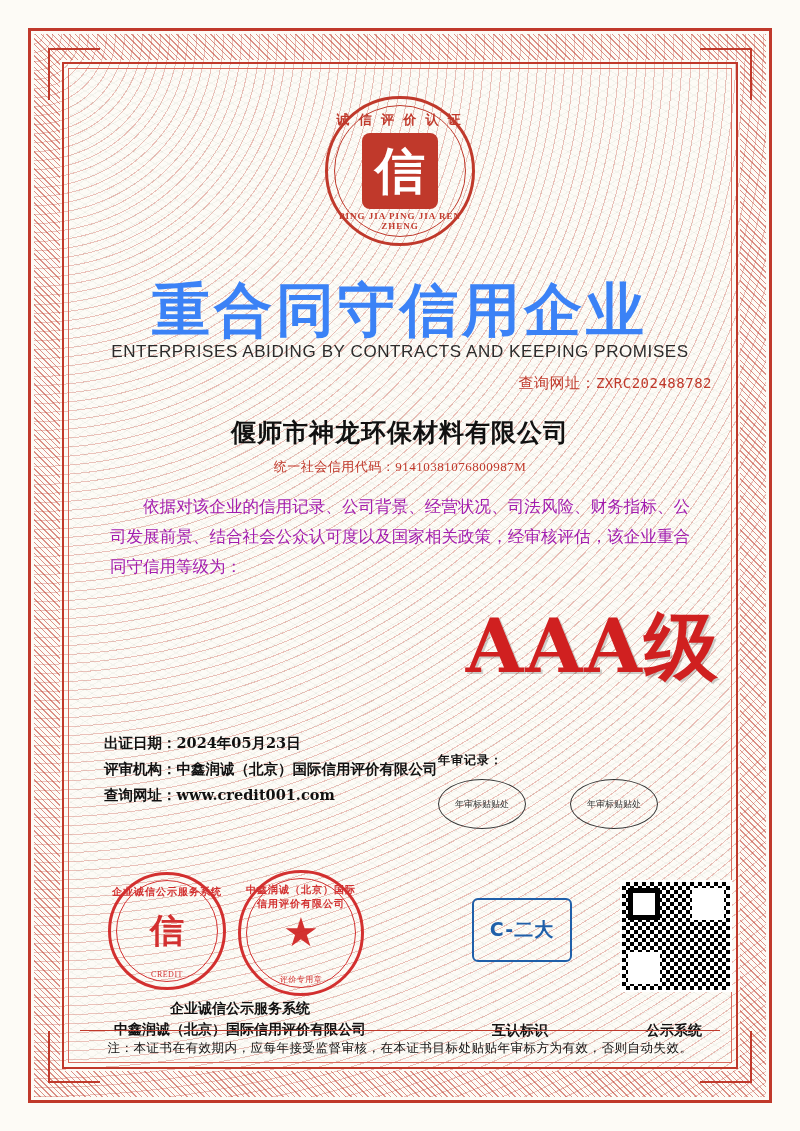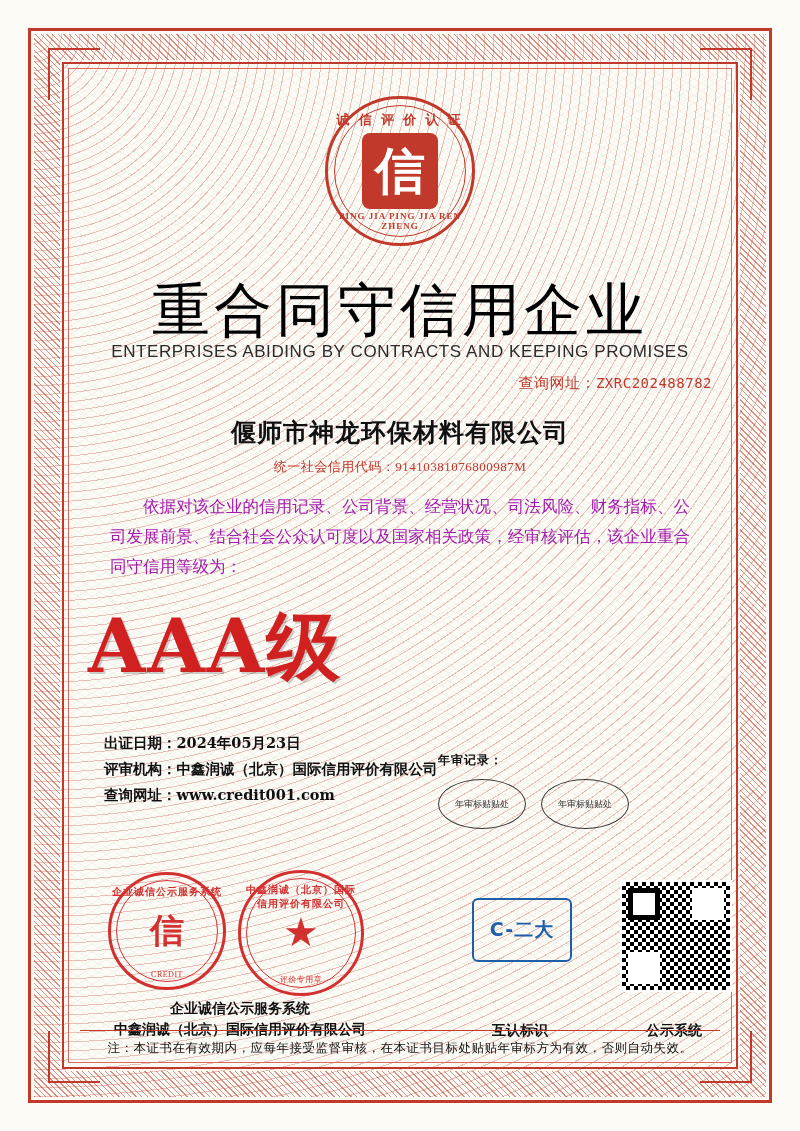--- a/index.html
+++ b/index.html
@@ -151,23 +151,23 @@
   .emblem-arc-bottom { bottom: 12px; font-size: 9px; letter-spacing: 1px; }
 
   
   .title-cn {
     position: absolute;
     top: 192px;
     left: 0; right: 0;
     text-align: center;
     font-family: "DejaVu Serif", serif;
     font-size: 58px;
-    font-weight: normal;
+    font-weight: bold;
     letter-spacing: 4px;
-    color: #000000;
+    color: #3b82f6;
   }
   .title-en {
     position: absolute;
     top: 262px;
     left: 0; right: 0;
     text-align: center;
     font-family: "Liberation Sans", sans-serif;
     font-size: 17px;
     letter-spacing: 0.6px;
     color: #2b2b2b;
@@ -215,22 +215,22 @@
     font-size: 16.5px;
     line-height: 30px;
     color: #a21caf;
     text-align: justify;
     text-indent: 2em;
   }
 
   .grade {
     position: absolute;
     top: 518px;
-    left: 8px; right: 0;
-    text-align: left;
+    left: 0; right: 0;
+    text-align: right;
   }
   .grade-letters {
     font-family: "DejaVu Serif", serif;
     font-size: 74px;
     font-weight: bold;
     color: #d02020;
     letter-spacing: 2px;
     text-shadow: 2px 2px 0 rgba(0,0,0,0.18);
   }
 
@@ -257,21 +257,21 @@
   .annual-title {
     font-family: "DejaVu Serif", serif;
     font-size: 12px;
     font-weight: bold;
     color: #111;
     letter-spacing: 1px;
   }
   .annual-circles {
     margin-top: 10px;
     display: flex;
-    gap: 15px;
+    gap: 44px;
   }
   .annual-circle {
     width: 86px; height: 48px;
     border: 1px solid #333;
     border-radius: 50%;
     display: flex;
     align-items: center;
     justify-content: center;
     font-size: 9px;
     color: #333;

